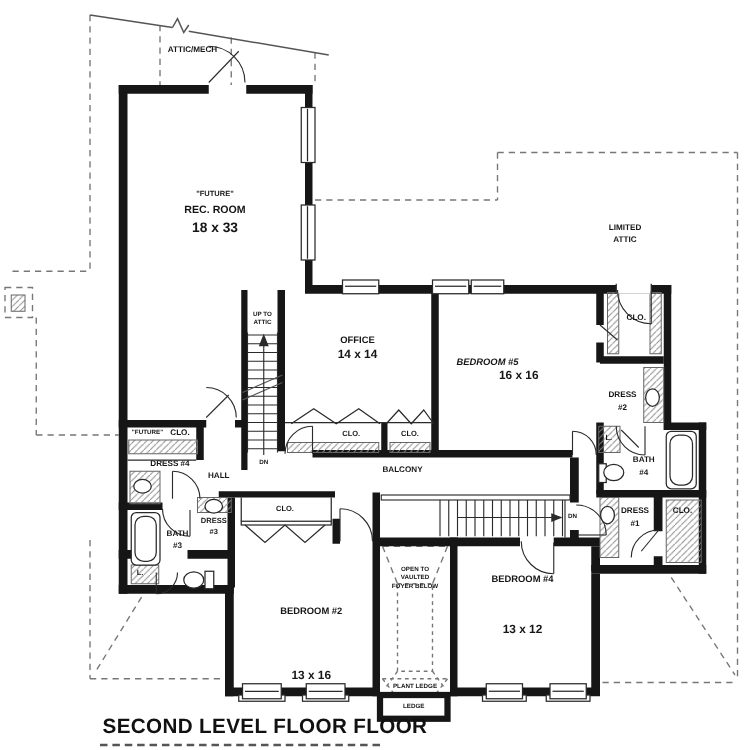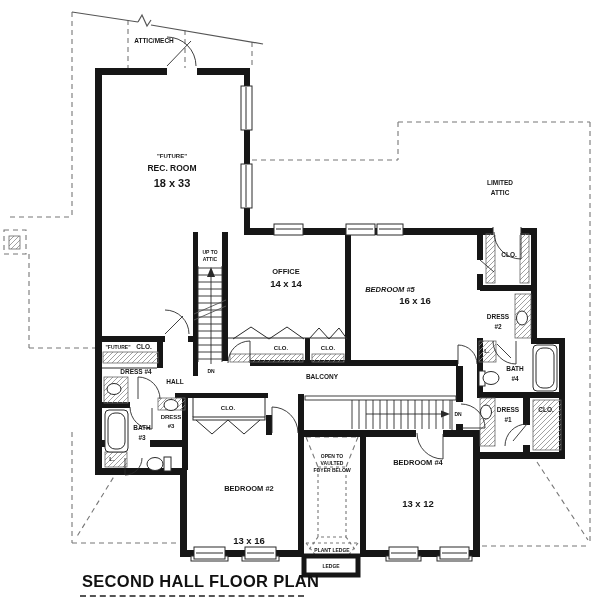--- a/index.html
+++ b/index.html
@@ -273,16 +273,16 @@
 <div class="lb s7" style="left:249px;top:489px;">BEDROOM #2</div>
 <div class="lb s9" style="left:249px;top:501px;margin-top:40px;">13 x 16</div>
 <div class="lb s7" style="left:418px;top:463px;">BEDROOM #4</div>
 <div class="lb s9" style="left:418px;top:504px;">13 x 12</div>
 <div class="lb s5" style="left:332px;top:456px;">OPEN TO</div>
 <div class="lb s5" style="left:332px;top:463px;">VAULTED</div>
 <div class="lb s5" style="left:332px;top:470px;">FOYER BELOW</div>
 <div class="lb s5" style="left:332px;top:550px;">PLANT LEDGE</div>
 <div class="lb s5" style="left:331px;top:566px;">LEDGE</div>
 
-<div class="title">SECOND HALL FLOOR PLAN</div>
+<div class="title">SECOND LEVEL FLOOR FLOOR</div>
 <div class="title-rule"></div>
 
 </div>
 
 </body></html>

